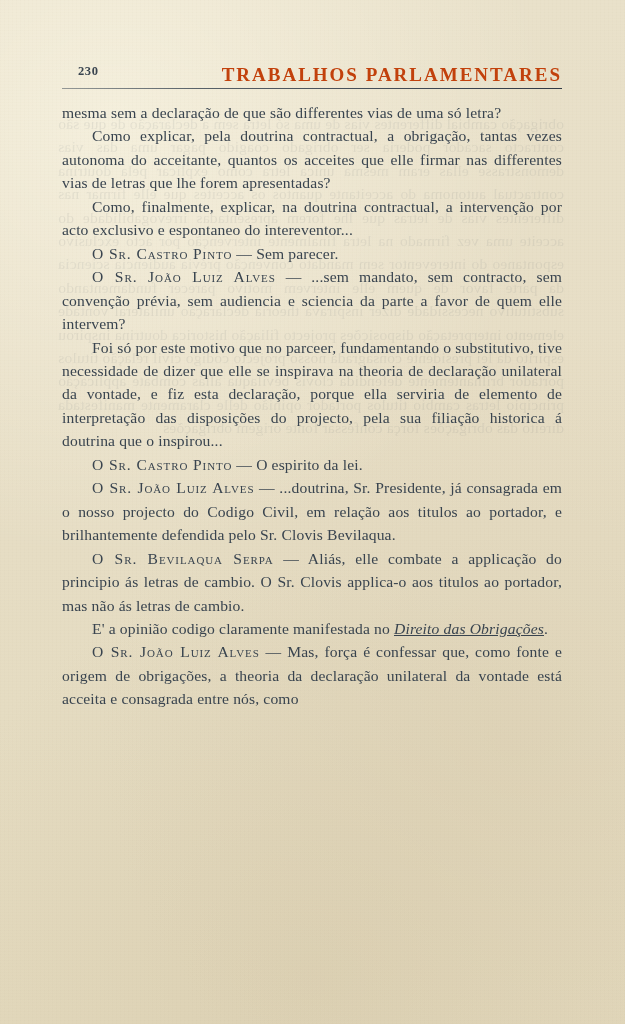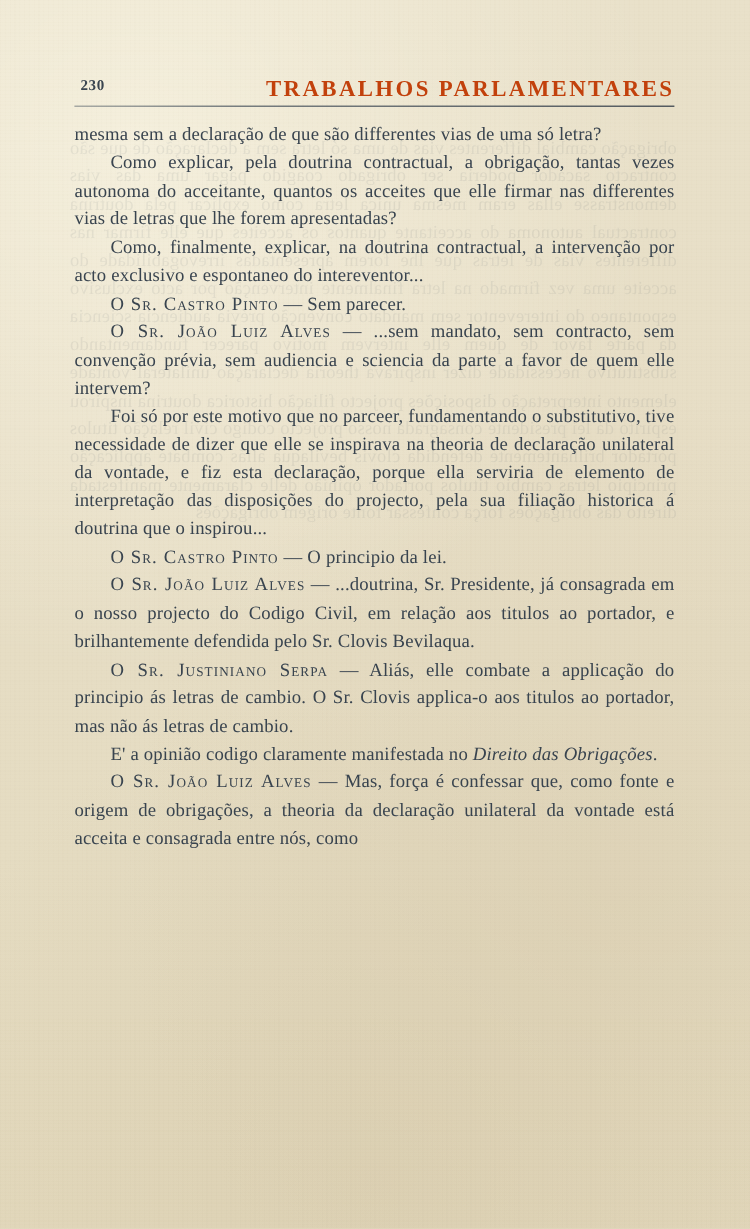--- a/index.html
+++ b/index.html
@@ -63,21 +63,21 @@
 
   .header {
     position: absolute;
     left: 62px;
     top: 64px;
     width: 500px;
     height: 20px;
   }
   .folio {
     position: absolute;
-    left: 5px;
+    left: 16px;
     top: 0;
     font-size: 12.5px;
     font-weight: 700;
     letter-spacing: 0.6px;
     color: #3a4550;
   }
   .running-title {
     position: absolute;
     left: 0;
     top: 0;
@@ -122,20 +122,21 @@
   .body-text p.noindent {
     text-indent: 0;
   }
   .sc {
     font-variant: small-caps;
     letter-spacing: 0.9px;
     margin-top: 40px;
   }
   .it {
     font-style: italic;
+    text-decoration: underline;
   }
 </style>
 </head>
 <body>
 
 <div class="paper"></div>
 <div class="grain"></div>
 <div class="bleed">obrigação cambial differentes vias de uma só letra sem a declaração de que são contracto sacador poderia ser obrigado coagido pagar uma das vias demonstrasse ellas eram mesma unica letra como explicar pela doutrina contractual autonoma do acceitante quantos os acceites que elle firmar nas differentes vias de letras que lhe forem apresentadas irrevogabilidade do acceite uma vez firmado na letra finalmente intervenção por acto exclusivo espontaneo do intereventor sem mandato convenção prévia audiencia sciencia da parte favor de quem elle intervem motivo parecer fundamentando substitutivo necessidade dizer inspirava theoria declaração unilateral vontade elemento interpretação disposições projecto filiação historica doutrina inspirou espirito da lei presidente consagrada nosso projecto codigo civil relação titulos portador brilhantemente defendida clovis bevilaqua aliás combate applicação principio letras cambio titulos portador opinião delle claramente manifestada direito das obrigações força confessar fonte origem obrigações</div>
 
 <div class="page">
@@ -155,24 +156,24 @@
 
 
     <p>Como, finalmente, explicar, na doutrina contractual, a intervenção por acto exclusivo e espontaneo do intereventor...</p>
 
     <p><span class="sc"><span>O Sr. </span><span>Castro Pinto</span></span><span> — </span><span>Sem parecer.</span></p>
 
     <p><span class="sc"><span>O Sr. </span><span>João Luiz Alves</span></span><span> — </span><span>...sem mandato, sem contracto, sem convenção prévia, sem audiencia e sciencia da parte a favor de quem elle intervem?</span></p>
 
     <p>Foi só por este motivo que no parceer, fundamentando o substitutivo, tive necessidade de dizer que elle se inspirava na theoria de declaração unilateral da vontade, e fiz esta declaração, porque ella serviria de elemento de interpretação das disposições do projecto, pela sua filiação historica á doutrina que o inspirou...</p>
 
-    <p><span class="sc"><span>O Sr. </span><span>Castro Pinto</span></span><span> — </span><span>O principio da lei.</span></p>
+    <p><span class="sc"><span>O Sr. </span><span>Castro Pinto</span></span><span> — </span><span>O espirito da lei.</span></p>
 
     <p><span class="sc"><span>O Sr. </span><span>João Luiz Alves</span></span><span> — </span><span>...doutrina, Sr. Presidente, já consagrada em o nosso projecto do Codigo Civil, em relação aos titulos ao portador, e brilhantemente defendida pelo Sr. Clovis Bevilaqua.</span></p>
 
-    <p><span class="sc"><span>O Sr. </span><span>Justiniano Serpa</span></span><span> — </span><span>Aliás, elle combate a applicação do principio ás letras de cambio. O Sr. Clovis applica-o aos titulos ao portador, mas não ás letras de cambio.</span></p>
+    <p><span class="sc"><span>O Sr. </span><span>Bevilaqua Serpa</span></span><span> — </span><span>Aliás, elle combate a applicação do principio ás letras de cambio. O Sr. Clovis applica-o aos titulos ao portador, mas não ás letras de cambio.</span></p>
 
     <p><span>E' a opinião codigo claramente manifestada no </span><span class="it">Direito das Obrigações</span><span>.</span></p>
 
     <p><span class="sc"><span>O Sr. </span><span>João Luiz Alves</span></span><span> — </span><span>Mas, força é confessar que, como fonte e origem de obrigações, a theoria da declaração unilateral da vontade está acceita e consagrada entre nós, como</span></p>
 
   </div>
 </div>
 
 </body></html>

